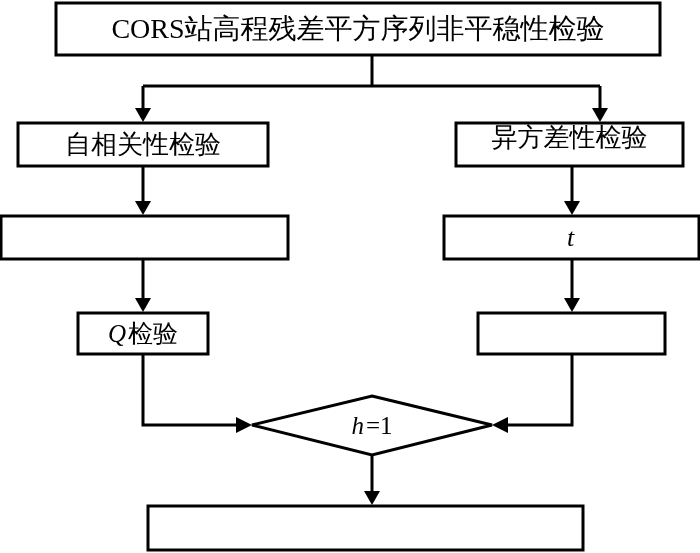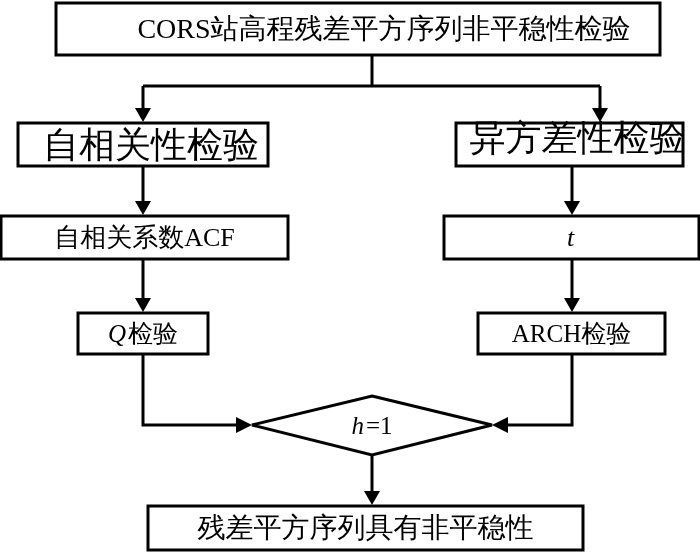--- a/index.html
+++ b/index.html
@@ -54,21 +54,21 @@
     align-items: center;
     justify-content: center;
     text-align: center;
     color: #000000;
     font-family: "Liberation Serif", "DejaVu Serif", serif;
     white-space: nowrap;
     line-height: 1;
     user-select: none;
   }
   .label-title   { font-size: 28px; }
-  .label-row2    { font-size: 36px; padding-left: 8px; }
+  .label-row2    { font-size: 26px; }
   .label-row3    { font-size: 26px; }
   .label-row4    { font-size: 25px; }
   .label-diamond { font-size: 25px; }
   .label-bottom  { font-size: 28px; }
   .italic-var {
     font-style: italic;
     font-family: "Liberation Serif", "DejaVu Serif", serif;
     padding-right: 2px;
   }
 </style>
@@ -116,39 +116,36 @@
       <rect class="node-rect" x="456" y="123" width="227" height="43"></rect>
       <rect class="node-rect" x="1" y="216" width="287" height="43"></rect>
       <rect class="node-rect" x="444" y="216" width="255" height="43"></rect>
       <rect class="node-rect" x="78" y="313" width="130" height="41"></rect>
       <rect class="node-rect" x="478" y="313" width="187" height="41"></rect>
       <polygon class="node-diamond" points="372,396 492,425 372,455 252,425"></polygon>
       <rect class="node-rect" x="148" y="506" width="435" height="44"></rect>
     </g>
   </svg>
 
-  <div class="node-label label-title" style="left:56px; top:3px; width:604px; height:52px;padding-left:26px;">CORS站高程残差平方序列非平稳性检验</div>
+  <div class="node-label label-title" style="left:56px; top:3px; width:604px; height:52px;">CORS站高程残差平方序列非平稳性检验</div>
 
   <div class="node-label label-row2" style="left:18px; top:123px; width:250px; height:43px;">自相关性检验</div>
 
   <div class="node-label label-row2" style="left:456px; top:123px; width:227px; height:29px;">异方差性检验</div>
 
-  <div class="node-label label-row3" style="left:1px; top:216px; width:287px; height:43px;">自相关系数ACF</div>
 
   <div class="node-label label-row3" style="left:444px; top:216px; width:255px; height:43px;">
     <span class="italic-var">t</span>
   </div>
 
   <div class="node-label label-row4" style="left:78px; top:313px; width:130px; height:41px;">
     <span class="italic-var">Q</span>
       <span>检验</span>
   </div>
 
-  <div class="node-label label-row4" style="left:478px; top:313px; width:187px; height:41px;">ARCH检验</div>
 
   <div class="node-label label-diamond" style="left:292px; top:410px; width:160px; height:30px;">
     <span class="italic-var">h</span>
       <span>=1</span>
   </div>
 
-  <div class="node-label label-bottom" style="left:148px; top:506px; width:435px; height:44px;">残差平方序列具有非平稳性</div>
 
 </div>
 
 </body></html>

